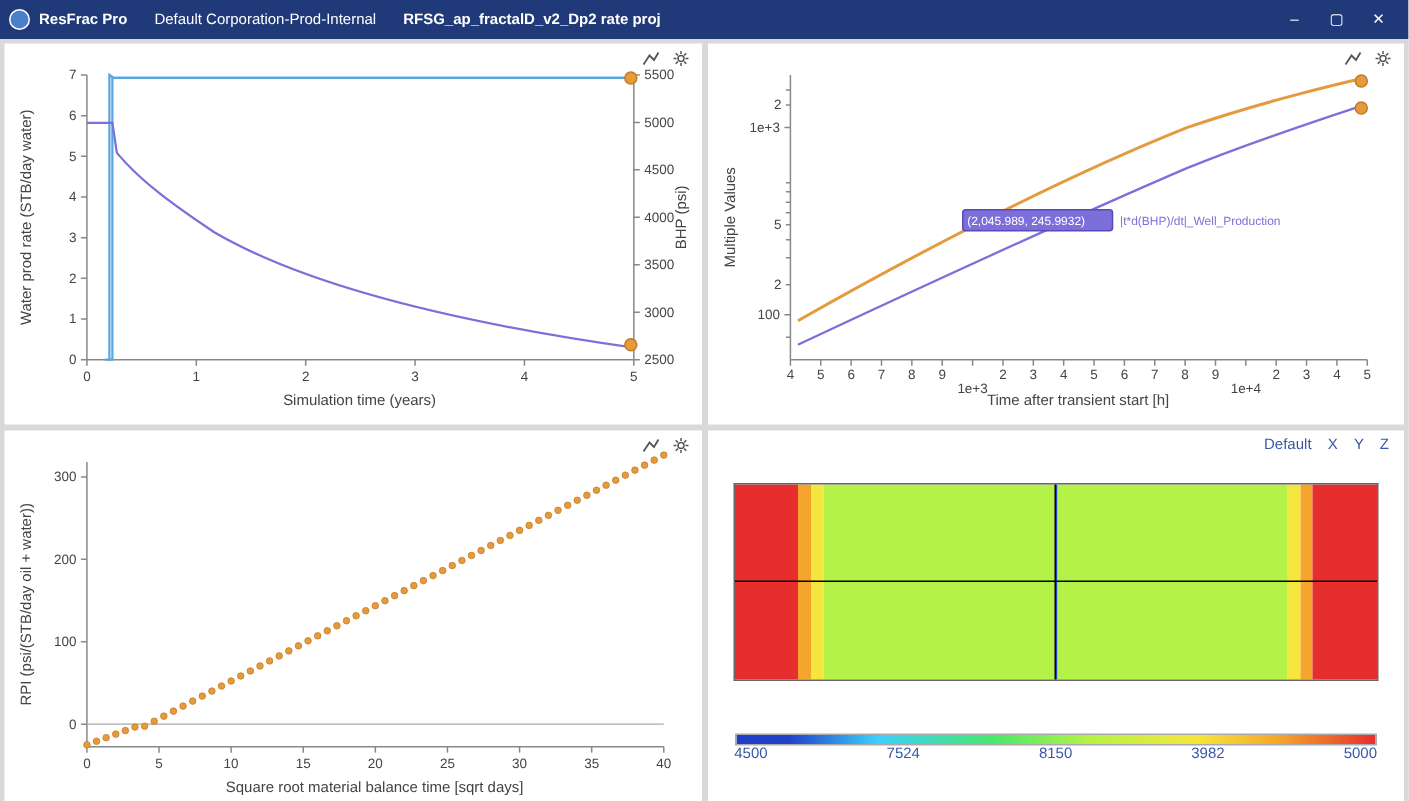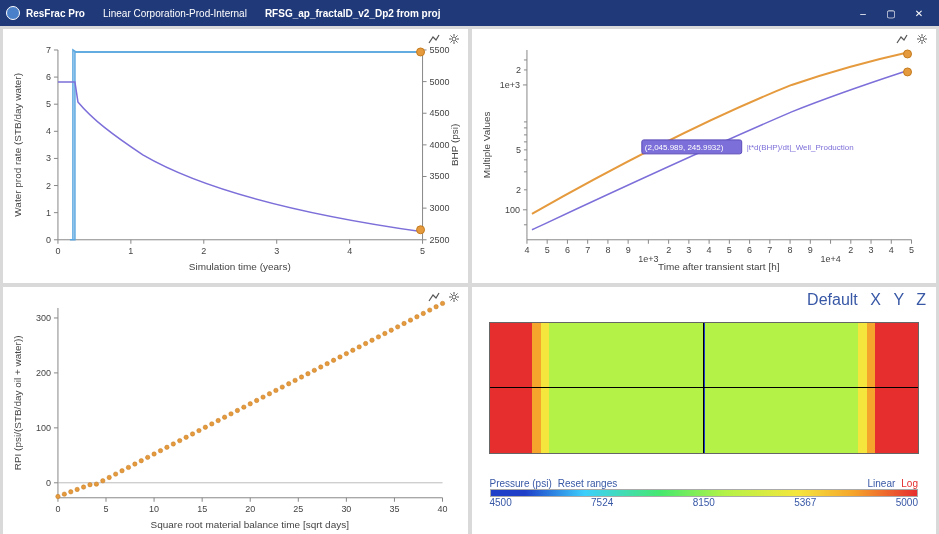--- a/index.html
+++ b/index.html
@@ -18,36 +18,36 @@
 .axis-line { stroke: #888; stroke-width: 1; fill: none; }
 .tick { stroke: #888; stroke-width: 1; }
 .tick-text { font-size: 9px; fill: #444; }
 .axis-label { font-size: 10px; fill: #444; }
 .series-blue { stroke: #5aa6e0; stroke-width: 1.5; fill: none; }
 .series-purple { stroke: #7c6fd9; stroke-width: 1.5; fill: none; }
 .series-orange { stroke: #e59a3e; stroke-width: 2; fill: none; }
 .marker { fill: #e59a3e; stroke: #c47a1e; stroke-width: 1; }
 .tooltip-box { fill: #7c6fd9; stroke: #5a4ab9; }
 .tooltip-text { fill: #fff; font-size: 8px; }
-.view-links { position: absolute; top: 4px; right: 10px; font-size: 16px; color: #3858a6; }
+.view-links { position: absolute; top: 4px; right: 10px; font-size: 10px; color: #3858a6; }
 .view-links span { margin-left: 8px; cursor: pointer; }
 .legend-row { font-size: 10px; display: flex; align-items: center; }
 .legend-row .link { color: #3858a6; cursor: pointer; }
 .legend-row .spacer2 { flex: 1; }
 .colorbar { height: 8px; background: linear-gradient(90deg, #1f3fc9 0%, #1f3fc9 8%, #3dcffc 22%, #47e86d 40%, #b4f247 55%, #f5e63d 72%, #f5a52b 85%, #e62e2e 100%); border: 1px solid #aaa; }
 .scale-row { display: flex; justify-content: space-between; font-size: 10px; color: #3858a6; }
 </style>
 </head>
 <body>
 
 <div class="titlebar">
   <div class="app-icon"></div>
   <span class="app-name">ResFrac Pro</span>
-  <span class="org">Linear Corporation-Prod-Internal</span>
-  <span class="proj">RFSG_ap_fractalD_v2_Dp2 from proj</span>
+  <span class="org">Default Corporation-Prod-Internal</span>
+  <span class="proj">RFSG_ap_fractalD_v2_Dp2 rate proj</span>
   <div class="spacer"></div>
   <div class="winbtn">–</div>
   <div class="winbtn">▢</div>
   <div class="winbtn">✕</div>
 </div>
 
 <div class="main">
 
   <div class="panel">
     <div class="panel-icons">
@@ -342,33 +342,24 @@
         <div style="flex:0 0 0.3%; background:#1f3fc9;"></div>
         <div style="flex:0 0 35.7%; background:#b4f247;"></div>
         <div style="flex:0 0 2%; background:#f5e63d;"></div>
         <div style="flex:0 0 2%; background:#f5a52b;"></div>
         <div style="flex:0 0 10%; background:#e62e2e;"></div>
       </div>
       <div style="position:absolute;top:49.8%;left:0;right:0;height:1px;background:#000;"></div>
       <div style="position:absolute;top:0;bottom:0;left:49.8%;width:1px;background:#000;"></div>
     </div>
     <div style="position:absolute; left:18px; right:18px; bottom:32px;">
-      <div class="legend-row">
-        <span class="link">Pressure (psi)</span>
-        <span style="width:6px"></span>
-        <span class="link">Reset ranges</span>
-        <span class="spacer2"></span>
-        <span class="link">Linear</span>
-        <span style="width:6px"></span>
-        <span style="color:#e62e2e;cursor:pointer">Log</span>
-      </div>
       <div class="colorbar"></div>
       <div class="scale-row" id="br-scale">
           <span>4500</span>
           <span>7524</span>
           <span>8150</span>
-          <span>5367</span>
+          <span>3982</span>
           <span>5000</span>
         </div>
     </div>
   </div>
 
 </div>
 
 </body></html>

